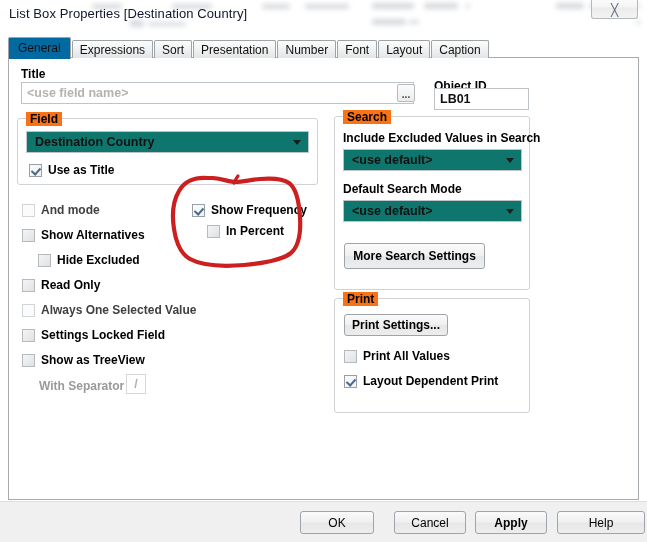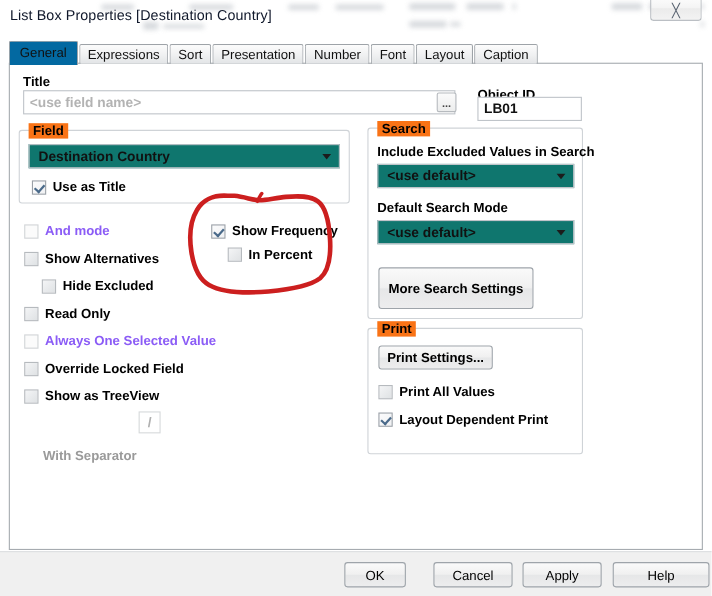--- a/index.html
+++ b/index.html
@@ -119,21 +119,21 @@
     font-weight: bold;
   }
 
   
   .lbl {
     position: absolute;
     font-size: 12px;
     color: #000;
     white-space: nowrap;
   }
-  .lbl.dim { color: #9a9a9a; margin-top: 28px; }
+  .lbl.dim { color: #9a9a9a; }
 
   .textbox {
     position: absolute;
     background: #ffffff;
     border: 1px solid #bfc4c9;
     box-sizing: border-box;
     font-size: 12.5px;
     color: #111;
     display: flex;
     align-items: center;
@@ -225,21 +225,21 @@
   }
   .cb.checked .box::after {
     content: "";
     position: absolute;
     left: 3px; top: 1px;
     width: 4px; height: 7px;
     border: solid #4a6a8a;
     border-width: 0 2px 2px 0;
     transform: rotate(42deg);
   }
-  .cb.disabled { color: #8b5cf6; justify-content: flex-end; }
+  .cb.disabled { color: #404040; justify-content: flex-end; }
   .cb.disabled .box {
     background: #fbfbfb;
     border-color: #d2d5d8;
   }
 
   
   .btn {
     position: absolute;
     background: linear-gradient(to bottom, #fafafa 0%, #f0f0f0 48%, #e6e7e8 52%, #ededee 100%);
     border: 1px solid #9ea4aa;
@@ -347,21 +347,21 @@
     <div class="cb" style="left:13px; top:220px;">
       <span class="box"></span>
       <span>Read Only</span>
     </div>
     <div class="cb disabled" style="left:13px; top:245px;">
       <span class="box"></span>
       <span>Always One Selected Value</span>
     </div>
     <div class="cb" style="left:13px; top:270px;">
       <span class="box"></span>
-      <span>Override Locked Field</span>
+      <span>Settings Locked Field</span>
     </div>
     <div class="cb" style="left:13px; top:295px;">
       <span class="box"></span>
       <span>Show as TreeView</span>
     </div>
 
     <div class="lbl dim" style="left:30px; top:321px;">With Separator</div>
     <div class="textbox" style="left:117px; top:316px; width:20px; height:20px; color:#b0b0b0; border-color:#d6d9db; padding-left:0; justify-content:center;">/</div>
 
     <div class="cb checked" style="left:183px; top:145px;">
@@ -379,41 +379,41 @@
     <div class="lbl" style="left:334px; top:73px;">Include Excluded Values in Search</div>
     <div class="combo" style="left:334px; top:91px; width:179px; height:22px;">
       <span class="combo-text">&lt;use default&gt;</span>
       <span class="arrow"></span>
     </div>
     <div class="lbl" style="left:334px; top:124px;">Default Search Mode</div>
     <div class="combo" style="left:334px; top:142px; width:179px; height:22px;">
       <span class="combo-text">&lt;use default&gt;</span>
       <span class="arrow"></span>
     </div>
-    <div class="btn" style="left:335px; top:185px; width:141px; height:38px;">More Search Settings</div>
+    <div class="btn" style="left:335px; top:185px; width:141px; height:26px;">More Search Settings</div>
 
     <div class="group" style="left:325px; top:240px; width:196px; height:115px;">
       <span class="group-title">Print</span>
     </div>
     <div class="btn" style="left:335px; top:256px; width:104px; height:22px;">Print Settings...</div>
     <div class="cb" style="left:335px; top:291px;">
       <span class="box"></span>
       <span>Print All Values</span>
     </div>
     <div class="cb checked" style="left:335px; top:316px;">
       <span class="box"></span>
       <span>Layout Dependent Print</span>
     </div>
 
   </div>
 
   <div id="footer">
-    <div class="btn" style="left:313px; top:9px; width:56px; height:23px;">OK</div>
+    <div class="btn" style="left:300px; top:9px; width:74px; height:23px;">OK</div>
     <div class="btn" style="left:394px; top:9px; width:72px; height:23px;">Cancel</div>
-    <div class="btn" style="left:475px; top:9px; width:72px; height:23px;">Apply</div>
+    <div class="btn" style="left:475px; top:9px; width:72px; height:23px;font-weight:bold;">Apply</div>
     <div class="btn" style="left:557px; top:9px; width:88px; height:23px;">Help</div>
   </div>
 
 </div>
 
 <svg id="annotation" viewBox="0 0 140 100" xmlns="http://www.w3.org/2000/svg">
   <path d="M 39 6 C 26 5 16 10 11 19 C 5 29 4 44 6 57
            C 8 70 13 82 22 87 C 33 93 52 95 76 93
            C 98 91 114 88 123 81 C 131 74 133 61 132 45
            C 131 29 128 16 121 11 C 114 6 104 6 92 7

